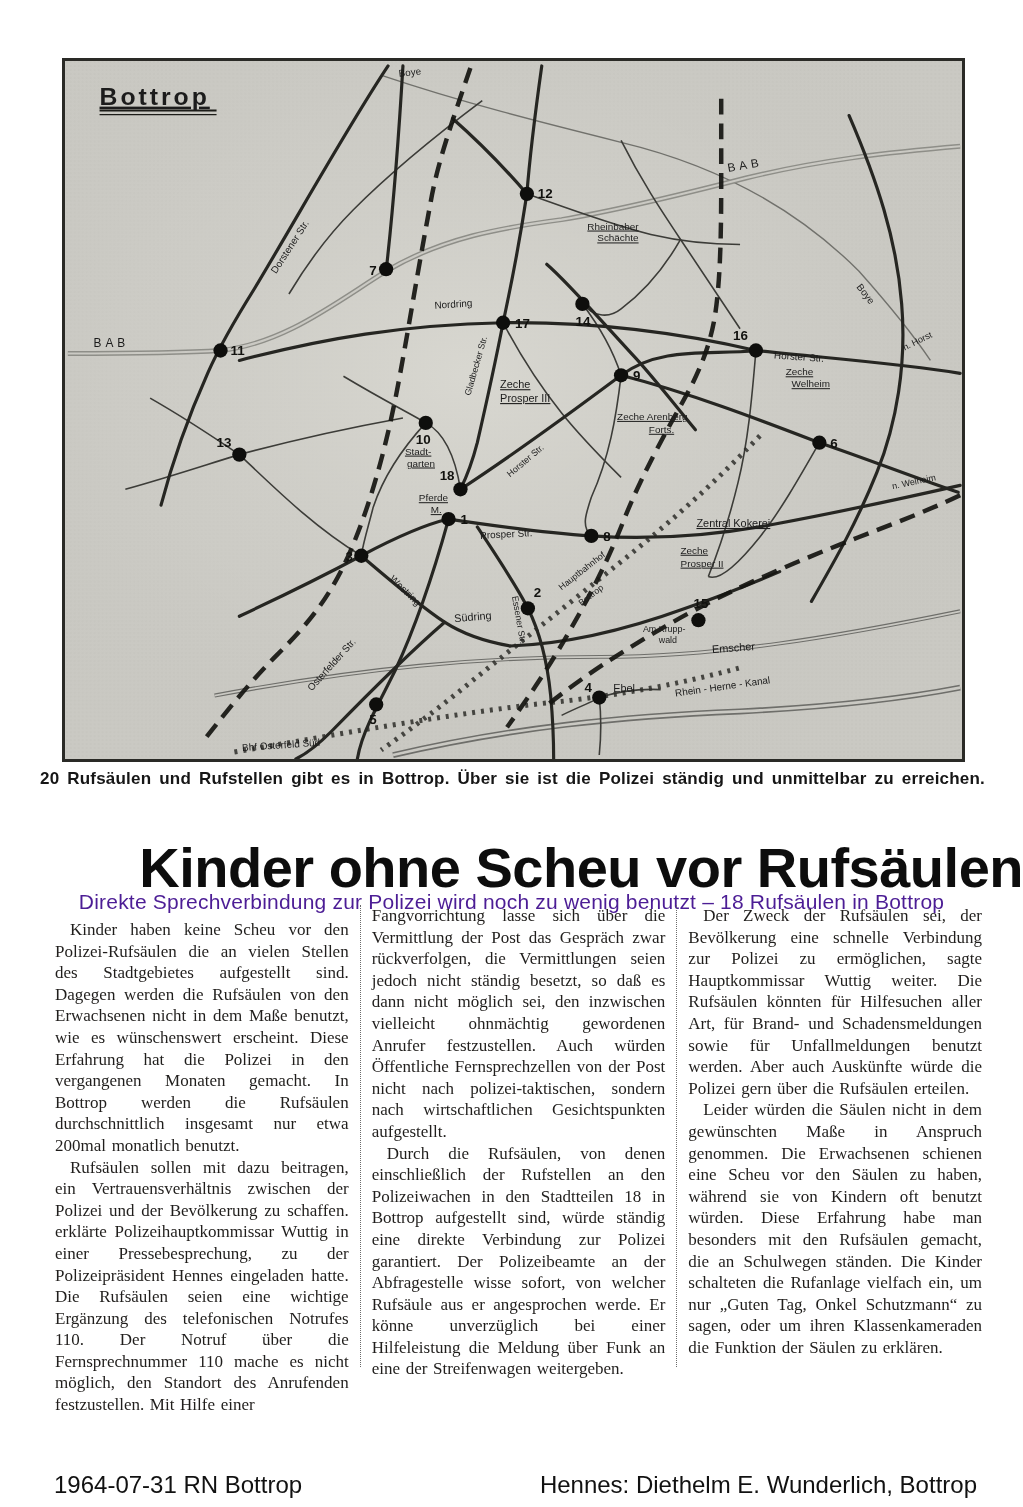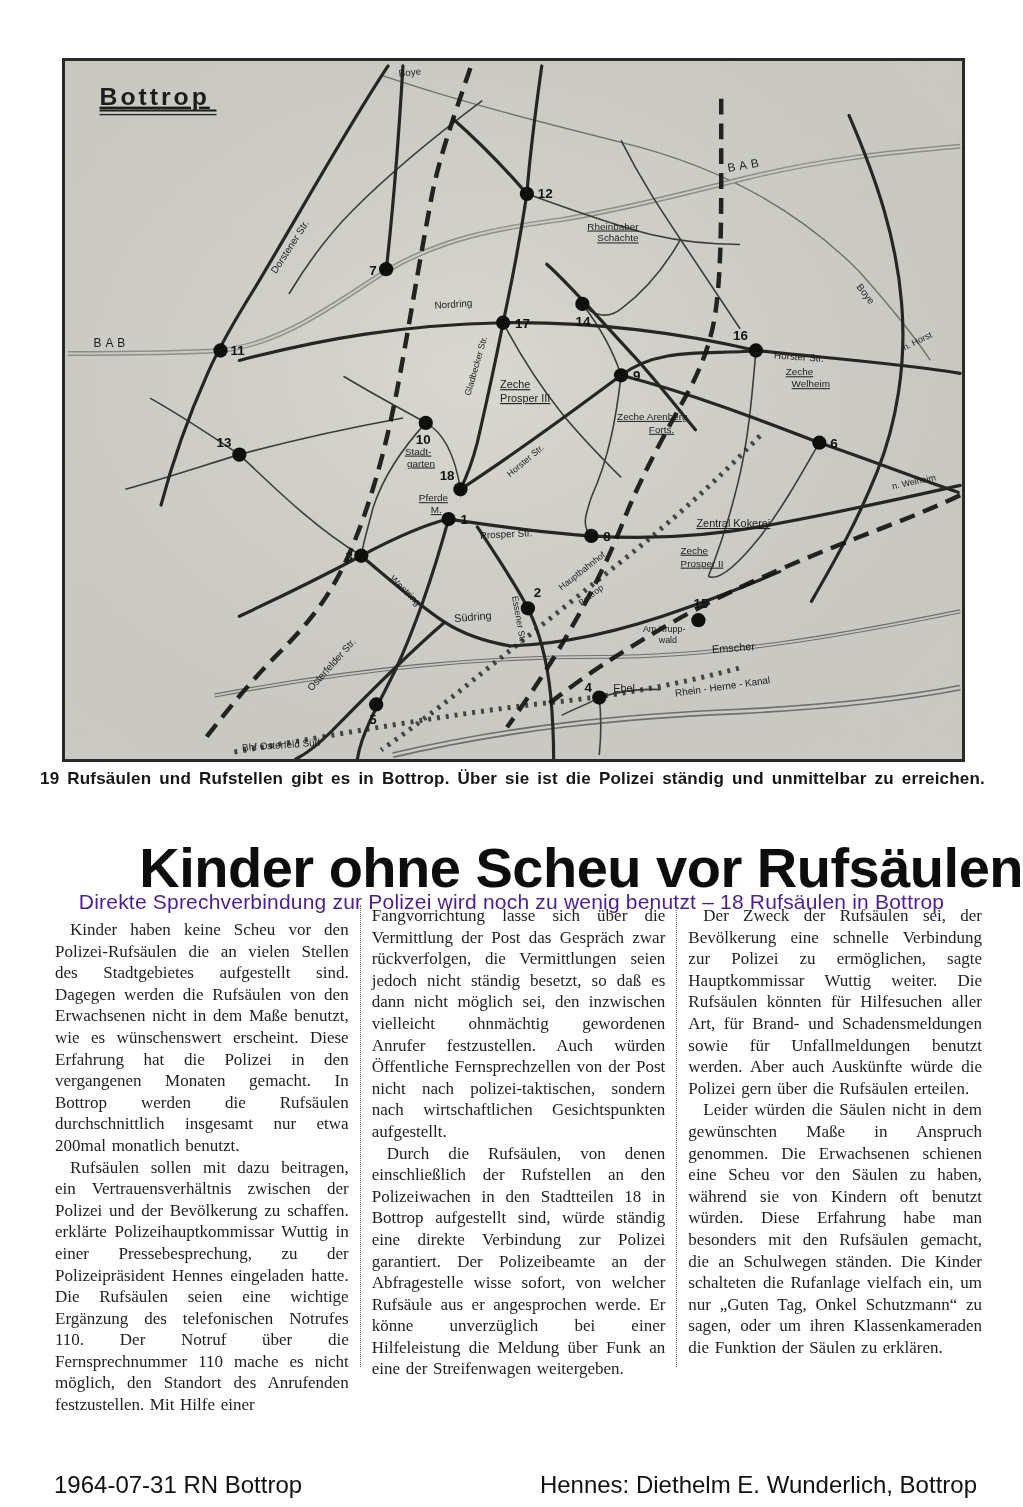--- a/index.html
+++ b/index.html
@@ -255,21 +255,21 @@
         <circle cx="441" cy="264" r="7.2" fill="#0e0e0c"></circle>
         <text x="453" y="269" font-size="13.5" font-weight="bold" fill="#12120f">17</text>
       </g>
       <g>
         <circle cx="398" cy="432" r="7.2" fill="#0e0e0c"></circle>
         <text x="377" y="423" font-size="13.5" font-weight="bold" fill="#12120f">18</text>
       </g>
     </svg>
 </div>
 
-<div class="caption">19 Rufsäulen und Rufstellen gibt es in Bottrop. Über sie ist die Polizei ständig und unmittelbar zu erreichen.</div>
+<div class="caption">20 Rufsäulen und Rufstellen gibt es in Bottrop. Über sie ist die Polizei ständig und unmittelbar zu erreichen.</div>
 
 <h1 class="headline">Kinder ohne Scheu vor Rufsäulen</h1>
 <h2 class="subheadline">Direkte Sprechverbindung zur Polizei wird noch zu wenig benutzt –  18 Rufsäulen in Bottrop</h2>
 
 <div class="article">
   <div class="col">
     <p>Kinder haben keine Scheu vor den Polizei-Rufsäulen die an vielen Stellen des Stadtgebietes aufgestellt sind. Dagegen werden die Rufsäulen von den Erwachsenen nicht in dem Maße benutzt, wie es wünschenswert erscheint. Diese Erfahrung hat die Polizei in den vergangenen Monaten gemacht. In Bottrop werden die Rufsäulen durchschnittlich insgesamt nur etwa 200mal monatlich benutzt.</p>
     <p>Rufsäulen sollen mit dazu beitragen, ein Vertrauensverhältnis zwischen der Polizei und der Bevölkerung zu schaffen. erklärte Polizeihauptkommissar Wuttig in einer Pressebesprechung, zu der Polizeipräsident Hennes eingeladen hatte. Die Rufsäulen seien eine wichtige Ergänzung des telefonischen Notrufes 110. Der Notruf über die Fernsprechnummer 110 mache es nicht möglich, den Standort des Anrufenden festzustellen. Mit Hilfe einer</p>
   </div>
   <div class="col">

